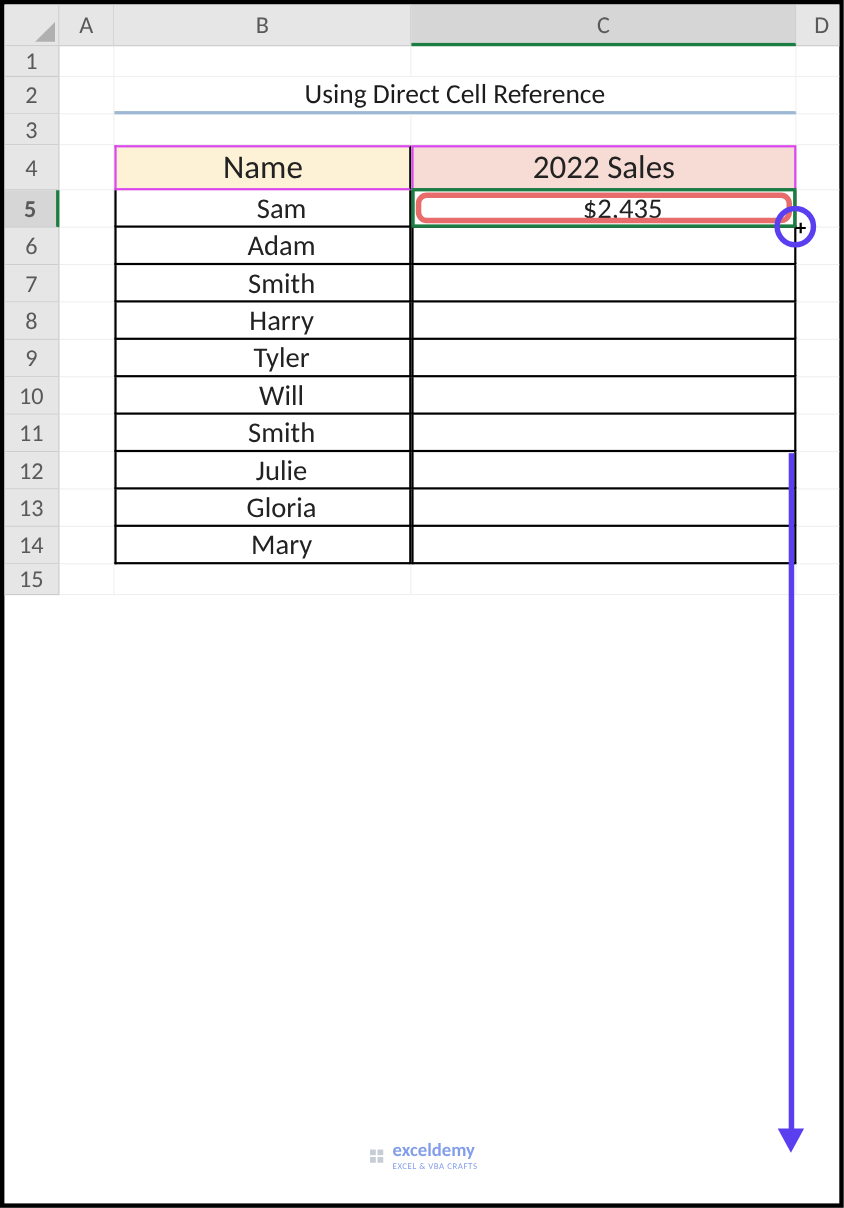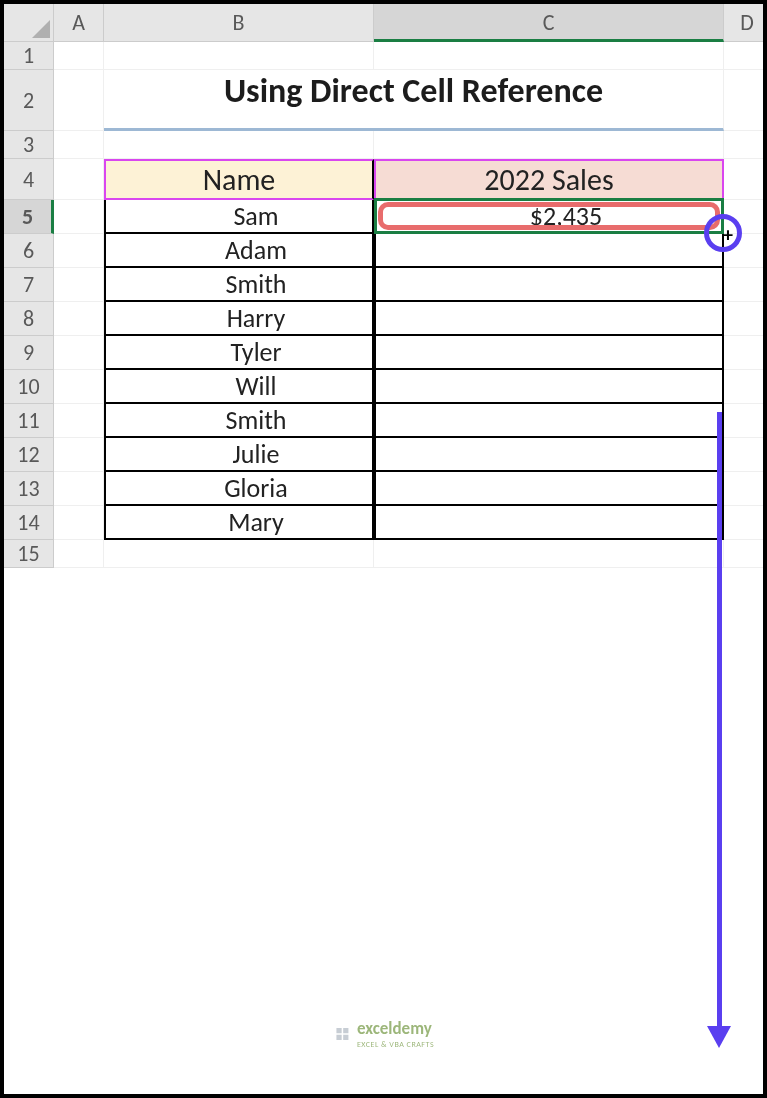--- a/index.html
+++ b/index.html
@@ -69,27 +69,27 @@
       border-bottom: 1px solid #efefef;
       display: flex;
       align-items: center;
       justify-content: center;
       font-size: 26px;
       color: #222;
     }
     
     .title-cell {
       grid-column: 3 / 5;
-      font-size: 34px;
-      font-weight: 700;
+      font-size: 25px;
+      font-weight: 400;
       color: #1c1c1c;
       border-bottom: 3px solid #9db8d4;
       text-align: center;
       justify-content: center;
-      padding-bottom: 17px;
+      padding-bottom: 0;
     }
     .header-cell {
       font-size: 30px;
       font-weight: 400;
       border: 2px solid #d946ef;
     }
     .header-name { background: #fdf2d6; border-right: 2px solid #000; }
     .header-sales { background: #f6dcd4; }
     .data-cell {
       border: 2px solid #000;
@@ -148,27 +148,27 @@
       left: 703px;
       top: 1022px;
       width: 0; height: 0;
       border-left: 12px solid transparent;
       border-right: 12px solid transparent;
       border-top: 22px solid #5a3ff0;
       z-index: 9;
     }
     .watermark {
       position: absolute;
-      bottom: 45px;
+      bottom: 28px;
       left: 50%;
       transform: translateX(-50%);
       display: flex;
       align-items: center;
       gap: 6px;
-      color: #4d7c0f;
+      color: #1d4ed8;
       font-size: 16px;
       z-index: 2;
       opacity: 0.55;
     }
     .watermark .logo {
       width: 18px; height: 18px;
       display: inline-flex;
       align-items: center;
     }
     .watermark .brand { font-weight: 700; font-size: 17px; }

